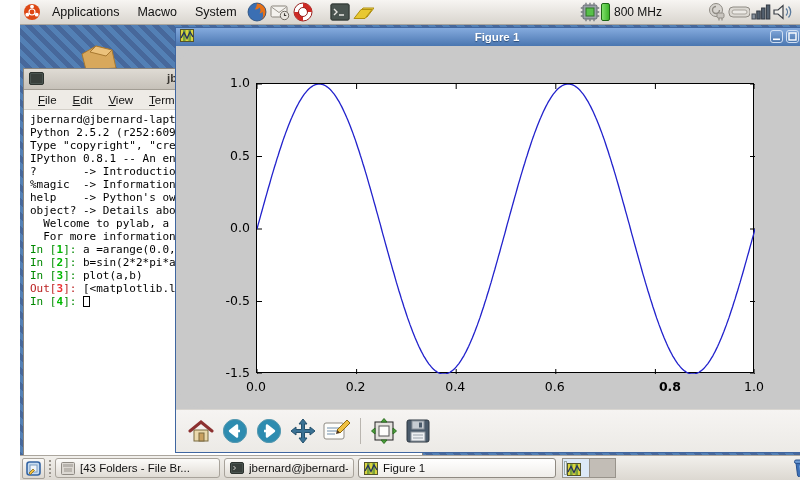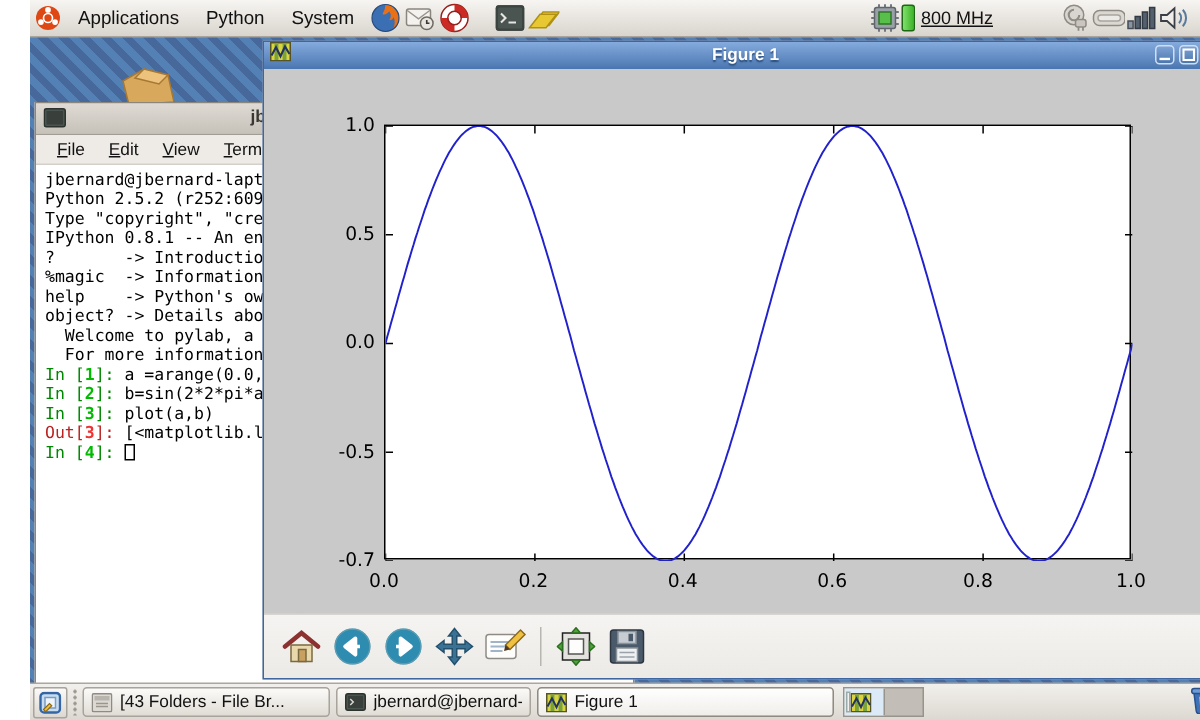--- a/index.html
+++ b/index.html
@@ -8,21 +8,21 @@
   #screen { position:absolute; inset:0; width:800px; height:480px;
     background:repeating-linear-gradient(45deg,#5380b5 0 5px,#47689b 5px 10px);margin-left:20px; }
 
   
   #panel { position:absolute; left:0; top:0; width:800px; height:25px;
     background:linear-gradient(#f7f5f2,#d9d5ce); border-bottom:1px solid #a9a49c;
     display:flex; align-items:center; }
   .pmenu { font-size:12.5px; color:#111; padding:0 9px; height:25px; line-height:25px; cursor:default; }
   .plaunch { width:21px; height:21px; margin:0 1px; display:flex; align-items:center; justify-content:center; }
   #panel-right { margin-left:auto; display:flex; align-items:center; }
-  #cpu-label { font-size:12px; color:#111; margin:0 10px 0 4px;text-decoration:underline; }
+  #cpu-label { font-size:12px; color:#111; margin:0 10px 0 4px; }
   #clock { font-size:12px; color:#111; white-space:pre; margin:0 8px 0 12px; }
   .tray { width:22px; height:20px; display:flex; align-items:center; justify-content:center; }
   #freq-bar { width:9px; height:18px; background:linear-gradient(90deg,#7fe06a,#3db32a); border:1px solid #1d6614; border-radius:2px; }
 
   
   #desk-icon { position:absolute; left:56px; top:42px; width:46px; height:30px; }
 
   
   #term { position:absolute; left:3px; top:68px; width:400px; height:390px;
     background:#fff; border:1px solid #8a857d; z-index:2; overflow:hidden; }
@@ -96,21 +96,21 @@
     <div class="plaunch">
       <svg width="18" height="18">
           <circle cx="9" cy="9" r="8" fill="#dd4814"></circle>
           <circle cx="9" cy="3.6" r="1.9" fill="#fff"></circle>
           <circle cx="4.3" cy="11.7" r="1.9" fill="#fff"></circle>
           <circle cx="13.7" cy="11.7" r="1.9" fill="#fff"></circle>
           <circle cx="9" cy="9" r="3" fill="#dd4814" stroke="#fff" stroke-width="1.1"></circle>
         </svg>
     </div>
     <span class="pmenu">Applications</span>
-    <span class="pmenu">Python</span>
+    <span class="pmenu">Macwo</span>
     <span class="pmenu">System</span>
     <div class="plaunch">
       <svg width="20" height="20">
           <circle cx="10" cy="10" r="9" fill="#3b6fb3"></circle>
           <path d="M10 1 a9 9 0 0 1 9 9 a9 9 0 0 1 -4 7.5 q2-4 .5-8 q-1 2-3 2 q2-3 0-6 q-1.5 2.5-4.5 2 q2-3.5 2-6.5z" fill="#e87117"></path>
           <circle cx="10" cy="10" r="9" fill="none" stroke="#274b79" stroke-width="0.8"></circle>
         </svg>
     </div>
     <div class="plaunch">
       <svg width="20" height="20">
@@ -248,28 +248,28 @@
           </div>
       </div>
     </div>
 
     <div id="fig-canvas">
       <div>
           <div class="ytick" style="top: 29px;">1.0</div>
           <div class="ytick" style="top: 101.5px;">0.5</div>
           <div class="ytick" style="top: 174px;">0.0</div>
           <div class="ytick" style="top: 246.5px;">-0.5</div>
-          <div class="ytick" style="top: 319px;">-0.7</div>
+          <div class="ytick" style="top: 319px;">-1.5</div>
         </div>
       <div>
           <div class="xtick" style="left: 62px;">0.0</div>
           <div class="xtick" style="left: 161.6px;">0.2</div>
           <div class="xtick" style="left: 261.2px;">0.4</div>
           <div class="xtick" style="left: 360.8px;">0.6</div>
-          <div class="xtick" style="left: 458px;">0.8</div>
+          <div class="xtick" style="left: 476px; font-weight: bold;">0.8</div>
           <div class="xtick" style="left: 560px;">1.0</div>
         </div>
       <div id="plotbox">
         <svg width="498" height="290" viewBox="0 0 498 290">
             <g stroke="#000" stroke-width="1">
               <line x1="0" y1="290" x2="0" y2="285"></line>
               <line x1="0" y1="0" x2="0" y2="5"></line>
               <line x1="99.60000000000001" y1="290" x2="99.60000000000001" y2="285"></line>
               <line x1="99.60000000000001" y1="0" x2="99.60000000000001" y2="5"></line>
               <line x1="199.20000000000002" y1="290" x2="199.20000000000002" y2="285"></line>

